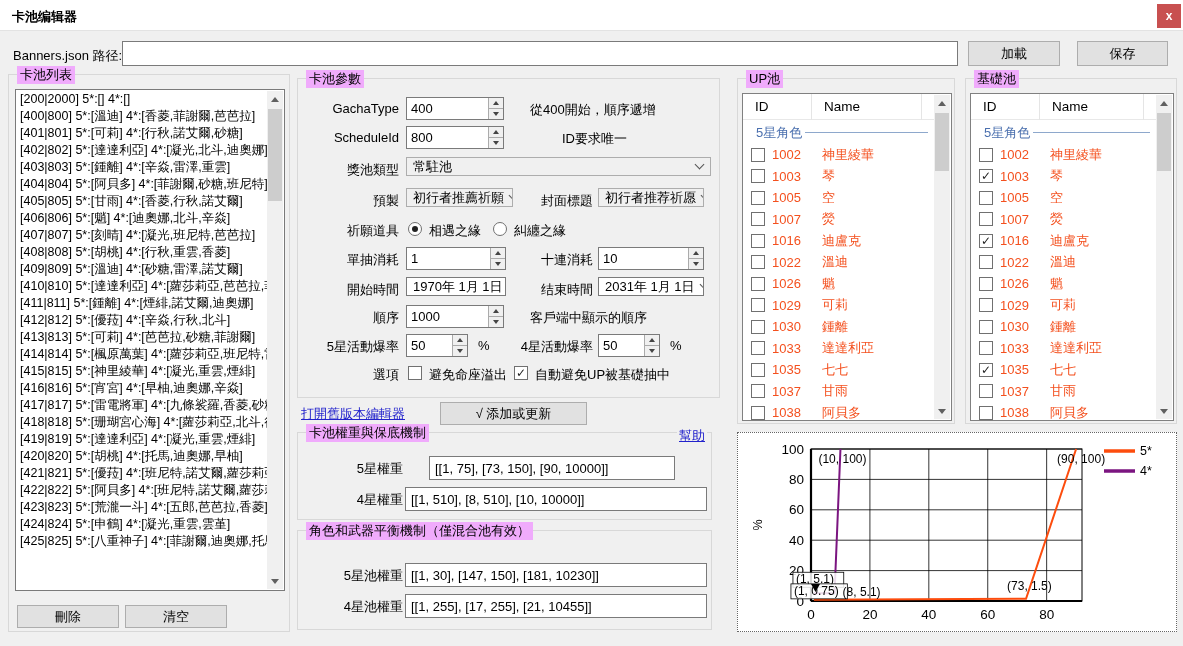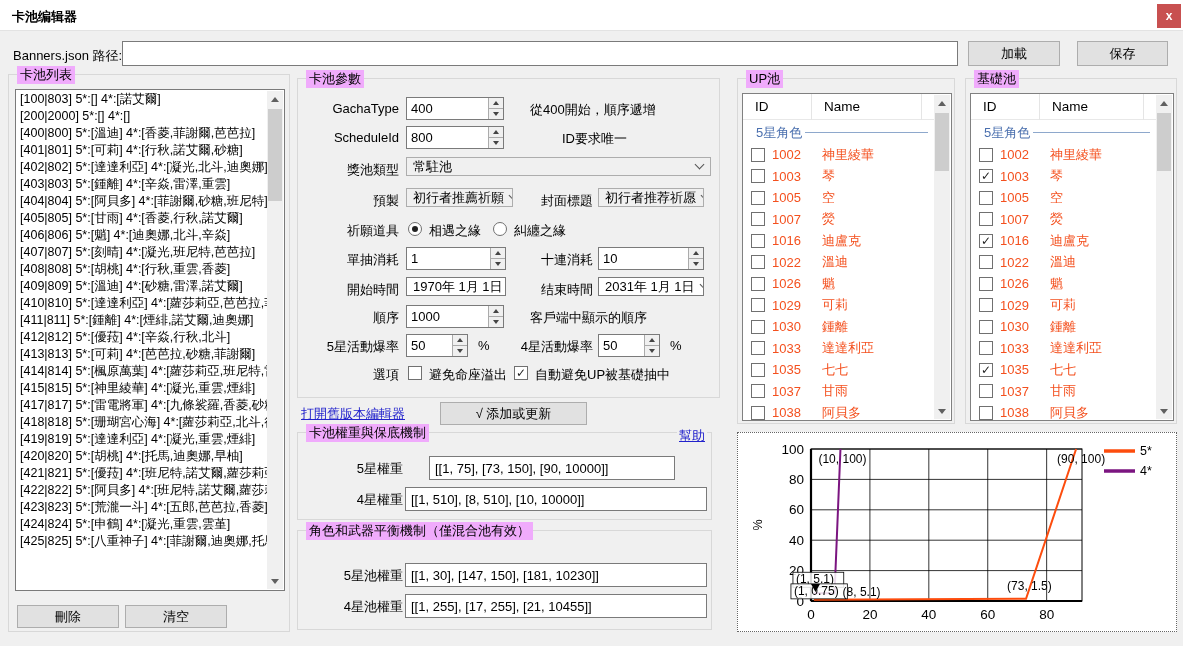--- a/index.html
+++ b/index.html
@@ -89,38 +89,38 @@
 
   <div class="path-label">Banners.json 路径:</div>
   <input class="path-input" value="" style="">
   <div class="btn btn-load">加載</div>
   <div class="btn btn-save">保存</div>
 
   <div class="grp" style="left:8px;top:74px;width:282px;height:558px;">
     <span class="gt">卡池列表</span>
     <div class="listbox" style="left:6px;top:14px;width:270px;height:502px;">
       <div class="lb-inner">
-          <div class="lb-item">[100|803] 5*:[] 4*:[諾艾爾]</div>
           <div class="lb-item">[200|2000] 5*:[] 4*:[]</div>
           <div class="lb-item">[400|800] 5*:[溫迪] 4*:[香菱,菲謝爾,芭芭拉]</div>
           <div class="lb-item">[401|801] 5*:[可莉] 4*:[行秋,諾艾爾,砂糖]</div>
           <div class="lb-item">[402|802] 5*:[達達利亞] 4*:[凝光,北斗,迪奧娜]</div>
           <div class="lb-item">[403|803] 5*:[鍾離] 4*:[辛焱,雷澤,重雲]</div>
           <div class="lb-item">[404|804] 5*:[阿貝多] 4*:[菲謝爾,砂糖,班尼特]</div>
           <div class="lb-item">[405|805] 5*:[甘雨] 4*:[香菱,行秋,諾艾爾]</div>
           <div class="lb-item">[406|806] 5*:[魈] 4*:[迪奧娜,北斗,辛焱]</div>
           <div class="lb-item">[407|807] 5*:[刻晴] 4*:[凝光,班尼特,芭芭拉]</div>
           <div class="lb-item">[408|808] 5*:[胡桃] 4*:[行秋,重雲,香菱]</div>
           <div class="lb-item">[409|809] 5*:[溫迪] 4*:[砂糖,雷澤,諾艾爾]</div>
           <div class="lb-item">[410|810] 5*:[達達利亞] 4*:[蘿莎莉亞,芭芭拉,菲謝爾]</div>
           <div class="lb-item">[411|811] 5*:[鍾離] 4*:[煙緋,諾艾爾,迪奧娜]</div>
           <div class="lb-item">[412|812] 5*:[優菈] 4*:[辛焱,行秋,北斗]</div>
           <div class="lb-item">[413|813] 5*:[可莉] 4*:[芭芭拉,砂糖,菲謝爾]</div>
           <div class="lb-item">[414|814] 5*:[楓原萬葉] 4*:[蘿莎莉亞,班尼特,雷澤]</div>
           <div class="lb-item">[415|815] 5*:[神里綾華] 4*:[凝光,重雲,煙緋]</div>
+          <div class="lb-item">[416|816] 5*:[宵宮] 4*:[早柚,迪奧娜,辛焱]</div>
           <div class="lb-item">[417|817] 5*:[雷電將軍] 4*:[九條裟羅,香菱,砂糖]</div>
           <div class="lb-item">[418|818] 5*:[珊瑚宮心海] 4*:[蘿莎莉亞,北斗,行秋]</div>
           <div class="lb-item">[419|819] 5*:[達達利亞] 4*:[凝光,重雲,煙緋]</div>
           <div class="lb-item">[420|820] 5*:[胡桃] 4*:[托馬,迪奧娜,早柚]</div>
           <div class="lb-item">[421|821] 5*:[優菈] 4*:[班尼特,諾艾爾,蘿莎莉亞]</div>
           <div class="lb-item">[422|822] 5*:[阿貝多] 4*:[班尼特,諾艾爾,蘿莎莉亞]</div>
           <div class="lb-item">[423|823] 5*:[荒瀧一斗] 4*:[五郎,芭芭拉,香菱]</div>
           <div class="lb-item">[424|824] 5*:[申鶴] 4*:[凝光,重雲,雲堇]</div>
           <div class="lb-item">[425|825] 5*:[八重神子] 4*:[菲謝爾,迪奧娜,托馬]</div>
         </div>

